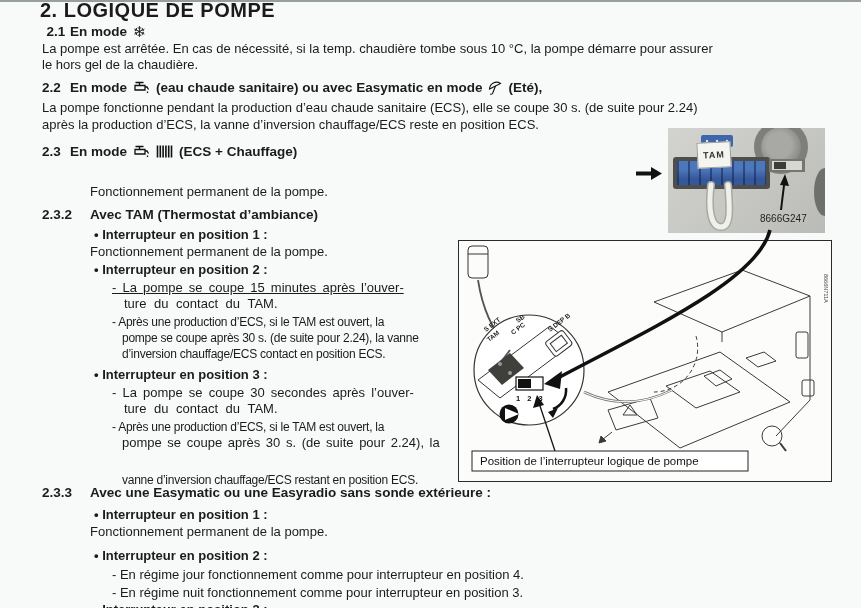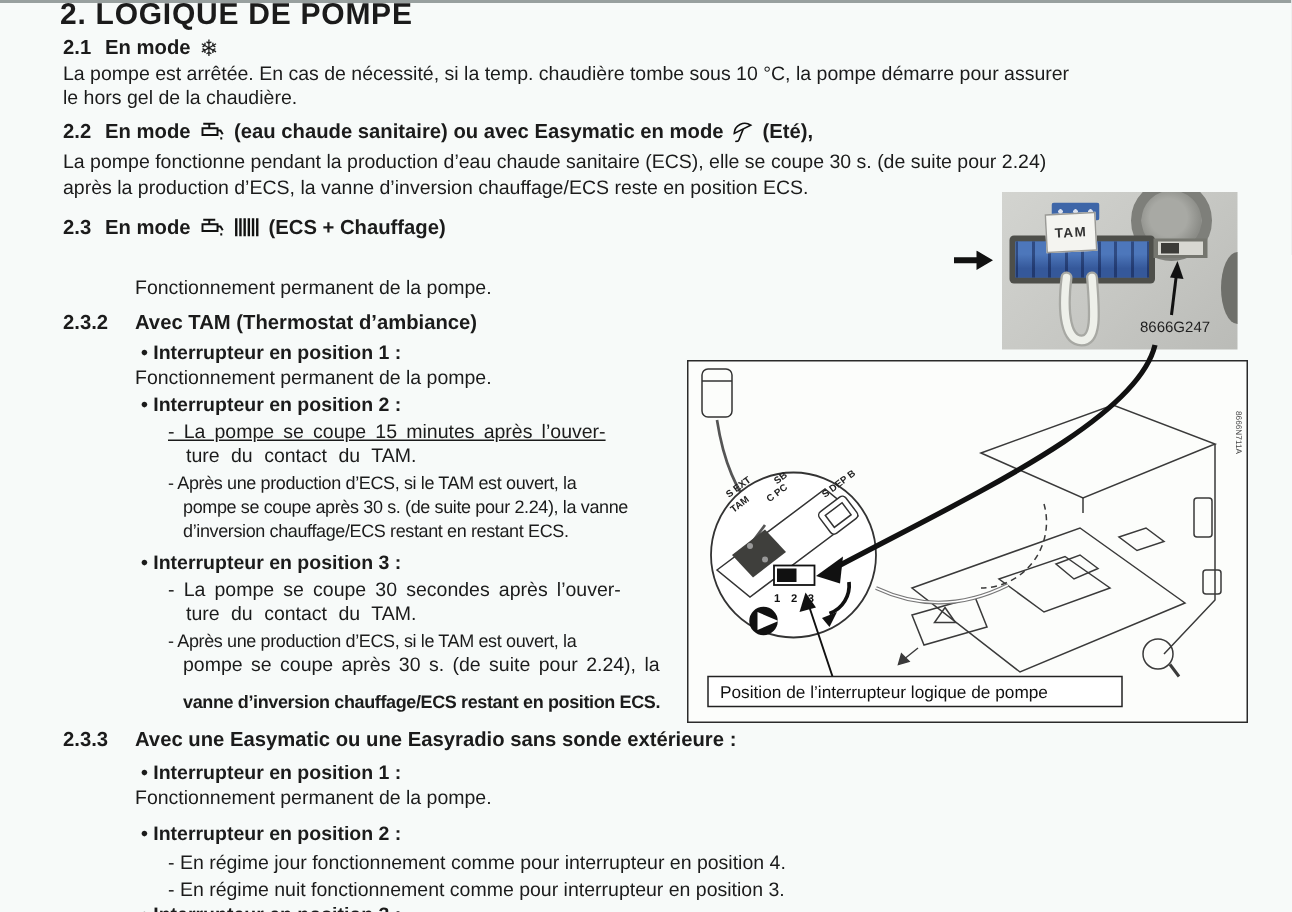--- a/index.html
+++ b/index.html
@@ -54,21 +54,21 @@
   .pos123{font-size:7.5px;font-weight:bold;fill:#111;letter-spacing:2.5px;font-family:"Liberation Sans",sans-serif;}
 </style>
 </head>
 <body>
 
 <div class="page">
   <div class="topline"></div>
 
   <div class="t title" style="left:40px;top:2px;">2. LOGIQUE DE POMPE</div>
 
-  <div class="row" style="left:42px;top:24px;">
+  <div class="row" style="left:42px;top:24px;text-align:center;">
     <span class="num3">2.1</span>
     <span class="seg">En mode</span>
     <span class="icon snow">❄</span>
   </div>
   <div class="t" style="left:42px;top:41px;">La pompe est arrêtée. En cas de nécessité, si la temp. chaudière tombe sous 10 °C, la pompe démarre pour assurer</div>
   <div class="t" style="left:42px;top:57px;">le hors gel de la chaudière.</div>
 
   <div class="row" style="left:42px;top:80px;">
     <span class="num3">2.2</span>
     <span class="seg">En mode</span>
@@ -116,27 +116,27 @@
     <span class="num5">2.3.2</span>
     <span class="seg">Avec TAM (Thermostat d’ambiance)</span>
   </div>
   <div class="t b" style="left:94px;top:227px;">• Interrupteur en position 1 :</div>
   <div class="t" style="left:90px;top:244px;">Fonctionnement permanent de la pompe.</div>
   <div class="t b" style="left:94px;top:262px;">• Interrupteur en position 2 :</div>
   <div class="t wide" style="left:112px;top:280px;text-decoration:underline;">- La pompe se coupe 15 minutes après l’ouver-</div>
   <div class="t wide2" style="left:124px;top:296px;">ture du contact du TAM.</div>
   <div class="t cond" style="left:112px;top:314px;">- Après une production d’ECS, si le TAM est ouvert, la</div>
   <div class="t cond" style="left:122px;top:330px;">pompe se coupe après 30 s. (de suite pour 2.24), la vanne</div>
-  <div class="t cond" style="left:122px;top:346px;">d’inversion chauffage/ECS restant en restant ECS.</div>
+  <div class="t cond" style="left:122px;top:346px;">d’inversion chauffage/ECS contact en position ECS.</div>
   <div class="t b" style="left:94px;top:367px;">• Interrupteur en position 3 :</div>
   <div class="t wide" style="left:112px;top:385px;">- La pompe se coupe 30 secondes après l’ouver-</div>
   <div class="t wide2" style="left:124px;top:401px;">ture du contact du TAM.</div>
   <div class="t cond" style="left:112px;top:419px;">- Après une production d’ECS, si le TAM est ouvert, la</div>
   <div class="t sp1" style="left:122px;top:435px;">pompe se coupe après 30 s. (de suite pour 2.24), la</div>
-  <div class="t cond" style="left:122px;top:460px;font-weight:bold;">vanne d’inversion chauffage/ECS restant en position ECS.</div>
+  <div class="t cond" style="left:122px;top:472px;">vanne d’inversion chauffage/ECS restant en position ECS.</div>
 
   <div class="row" style="left:42px;top:485px;">
     <span class="num5">2.3.3</span>
     <span class="seg">Avec une Easymatic ou une Easyradio sans sonde extérieure :</span>
   </div>
   <div class="t b" style="left:94px;top:507px;">• Interrupteur en position 1 :</div>
   <div class="t" style="left:90px;top:524px;">Fonctionnement permanent de la pompe.</div>
   <div class="t b" style="left:94px;top:548px;">• Interrupteur en position 2 :</div>
   <div class="t" style="left:112px;top:567px;">- En régime jour fonctionnement comme pour interrupteur en position 4.</div>
   <div class="t" style="left:112px;top:585px;">- En régime nuit fonctionnement comme pour interrupteur en position 3.</div>

